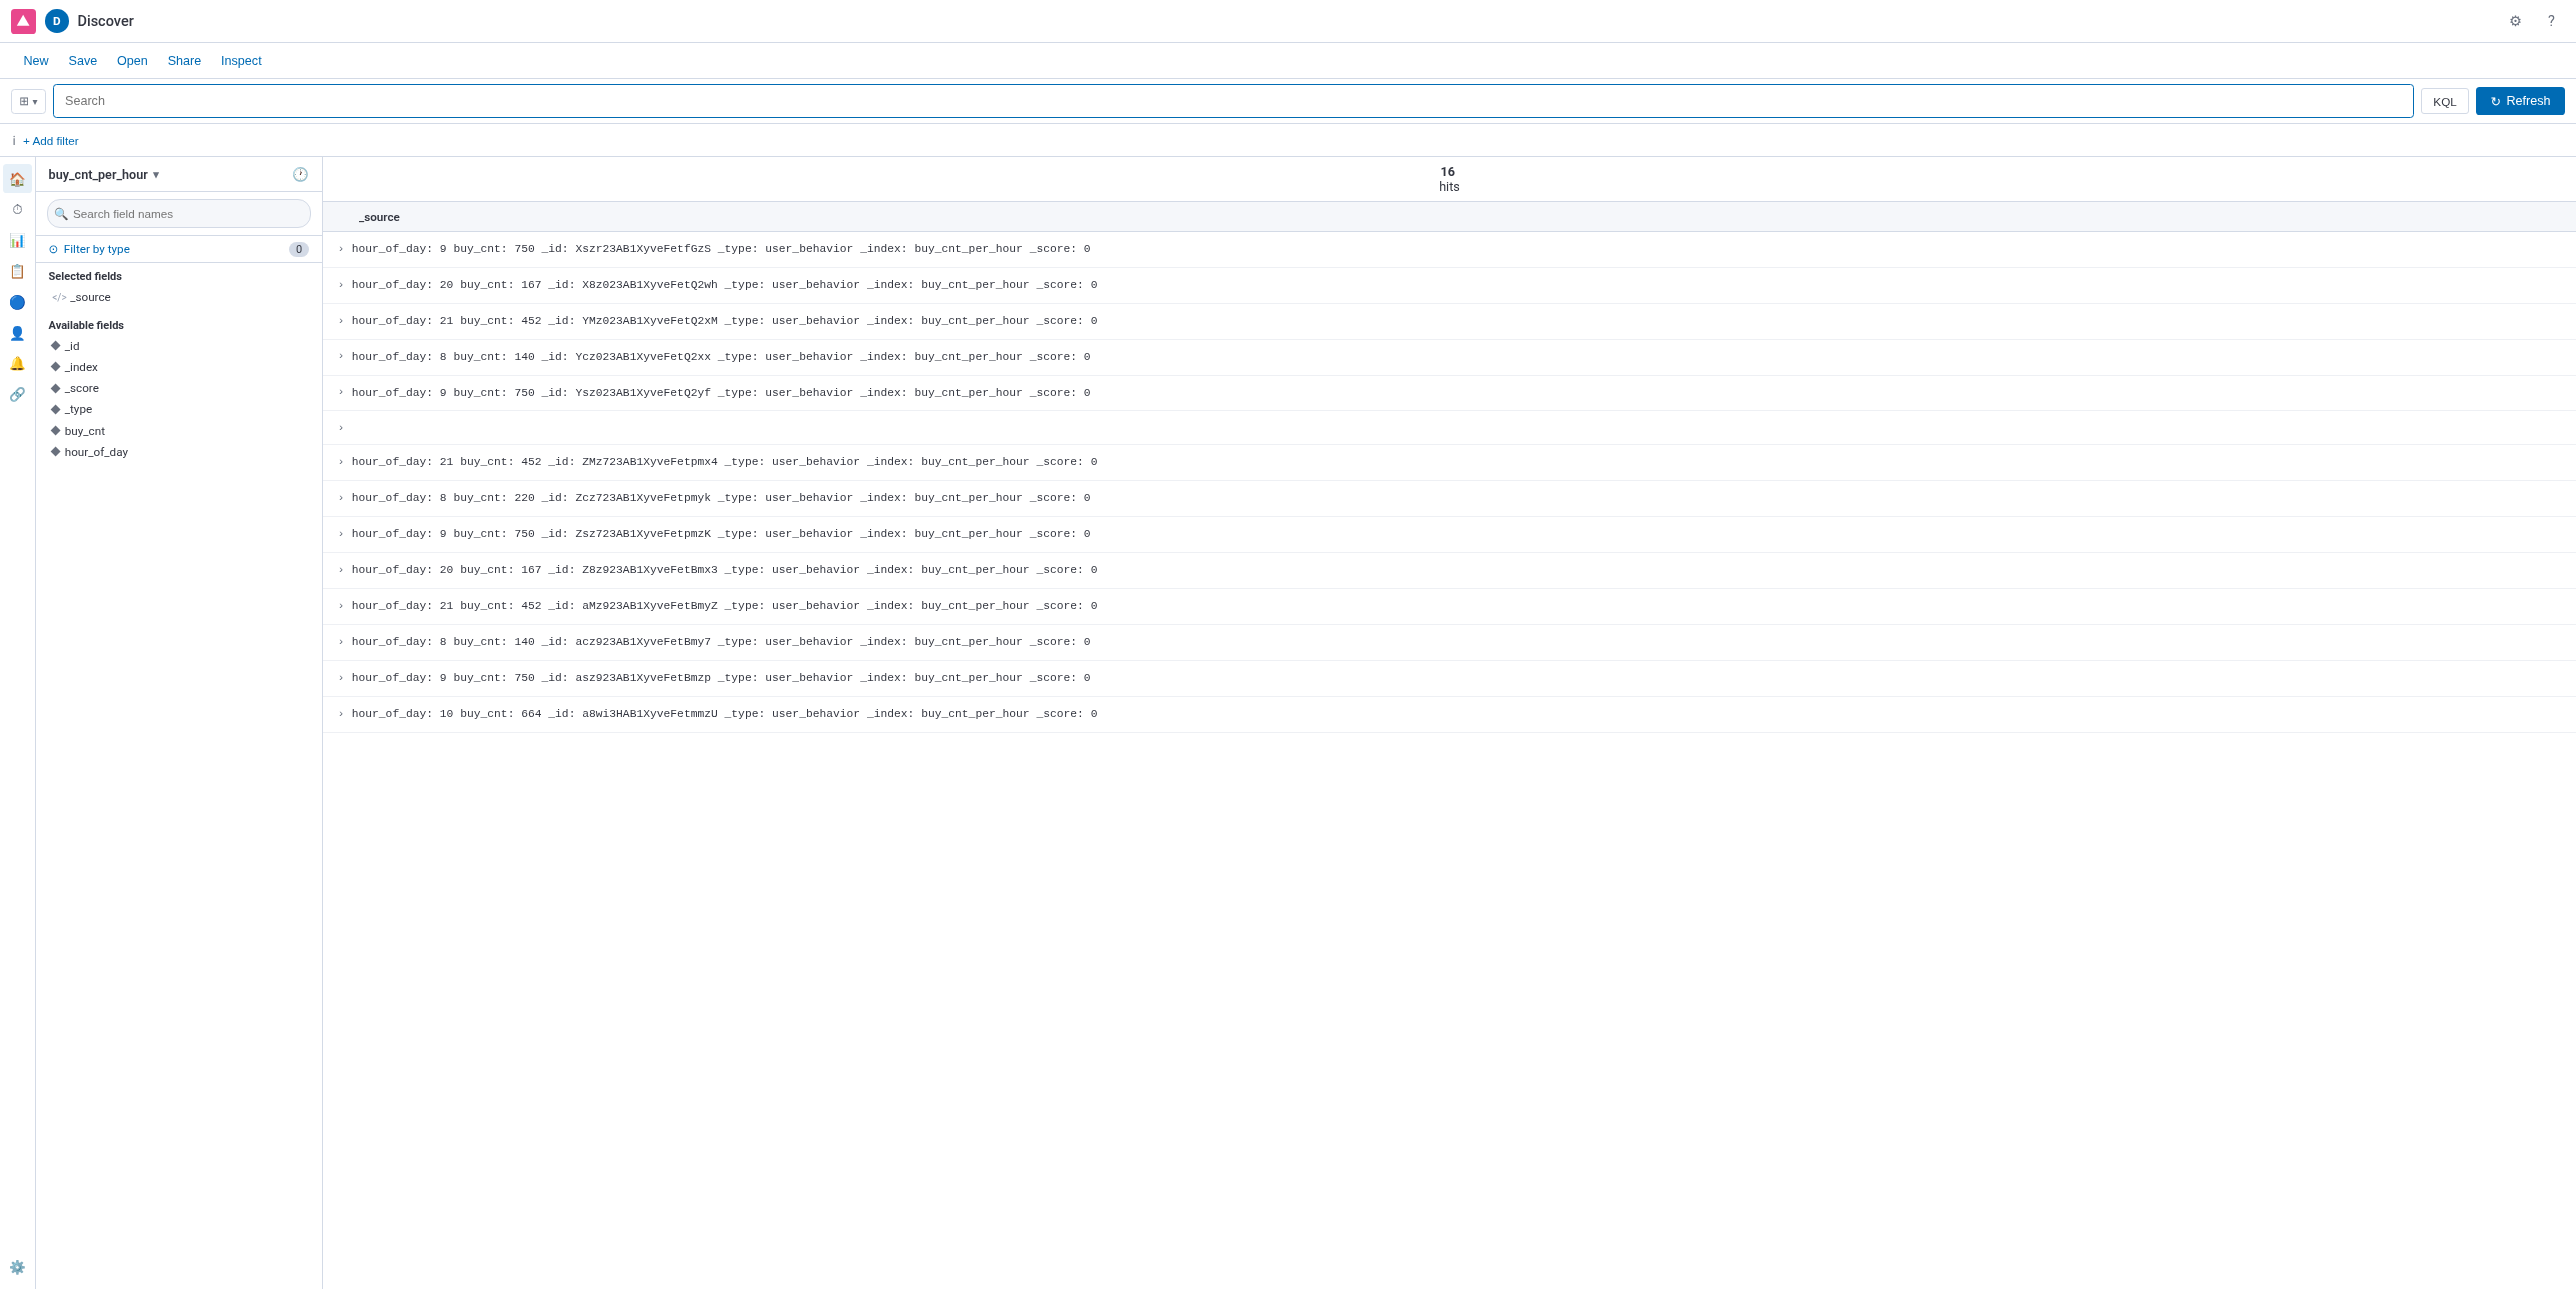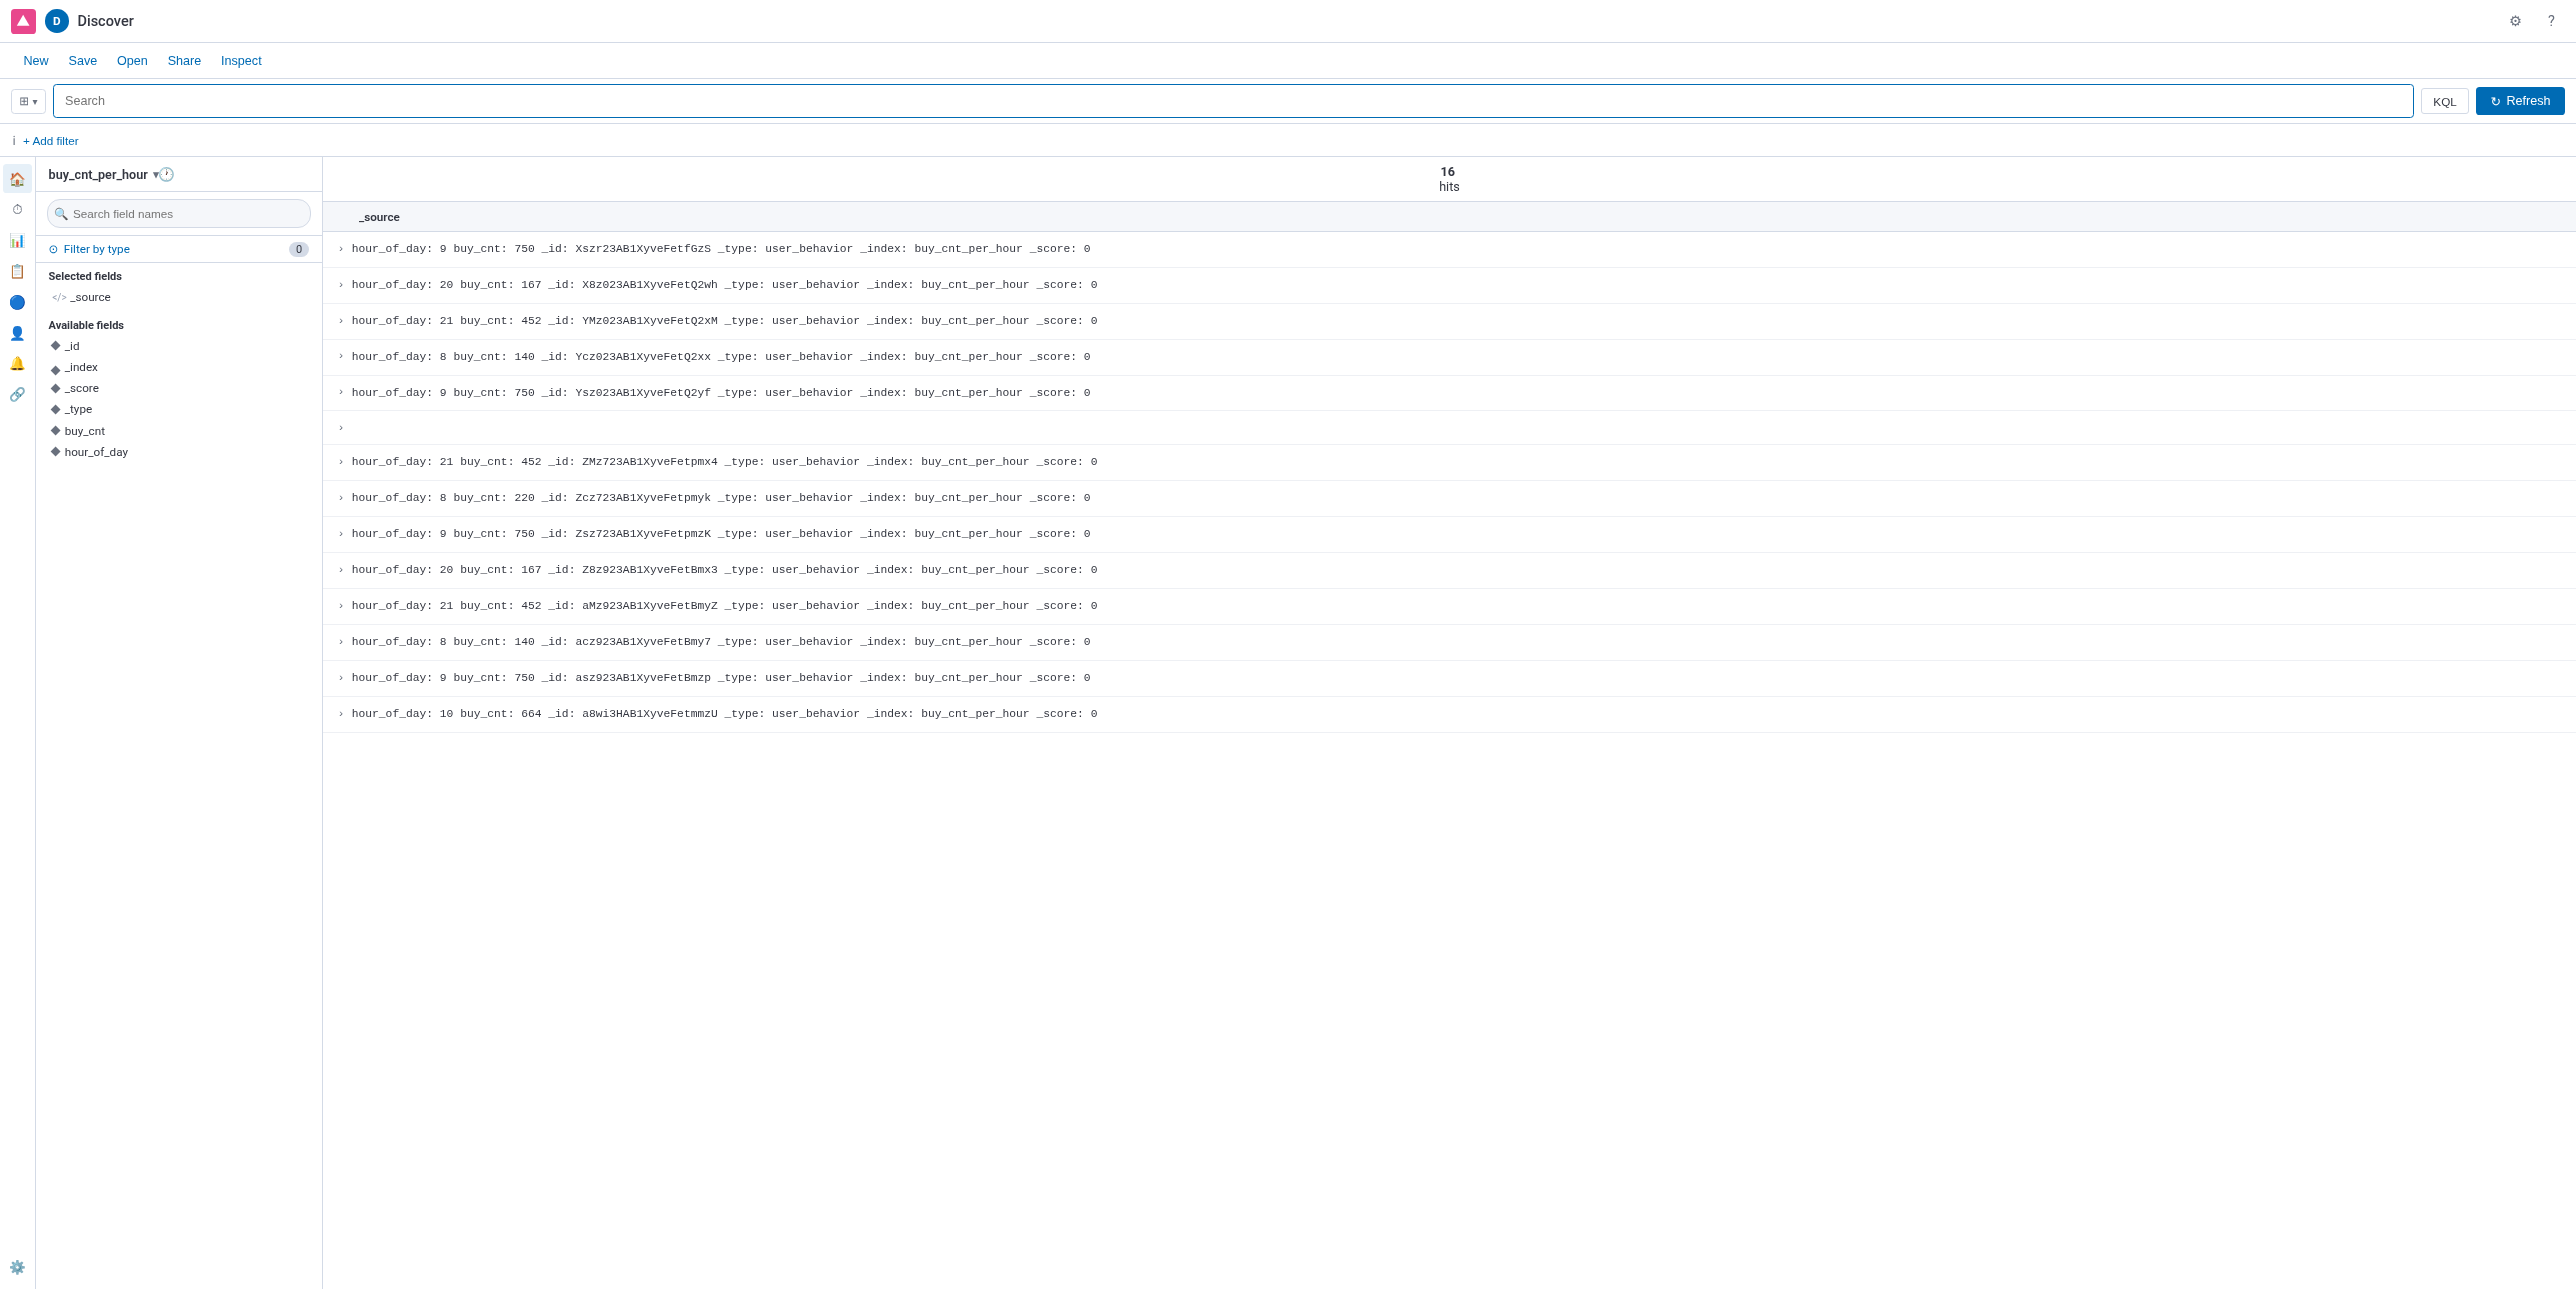--- a/index.html
+++ b/index.html
@@ -57,21 +57,21 @@
     <div style="width:29px;height:29px;display:flex;align-items:center;justify-content:center;border-radius:3.6px;cursor:pointer;color:#69707d;font-size:13.5px;">🔵</div>
     <div style="width:29px;height:29px;display:flex;align-items:center;justify-content:center;border-radius:3.6px;cursor:pointer;color:#69707d;font-size:13.5px;">👤</div>
     <div style="width:29px;height:29px;display:flex;align-items:center;justify-content:center;border-radius:3.6px;cursor:pointer;color:#69707d;font-size:13.5px;">🔔</div>
     <div style="width:29px;height:29px;display:flex;align-items:center;justify-content:center;border-radius:3.6px;cursor:pointer;color:#69707d;font-size:13.5px;">🔗</div>
     <div style="flex:1;"></div>
     <div style="width:29px;height:29px;display:flex;align-items:center;justify-content:center;border-radius:3.6px;cursor:pointer;color:#69707d;font-size:13.5px;">⚙️</div>
   </div>
 
   <div style="width:287px;flex-shrink:0;border-right:0.9px solid #d3dae6;display:flex;flex-direction:column;overflow:hidden;background:#fff;">
 
-    <div style="display:flex;align-items:center;padding:9px 12.6px;border-bottom:0.9px solid #d3dae6;">
+    <div style="display:flex;align-items:center;justify-content:space-between;padding:9px 12.6px;border-bottom:0.9px solid #d3dae6;">
       <div style="display:flex;align-items:center;gap:5.4px;font-size:12.6px;font-weight:600;cursor:pointer;">
         <span>buy_cnt_per_hour</span>
         <span style="font-size:11px;color:#69707d;">▾</span>
       </div>
       <div style="color:#69707d;cursor:pointer;font-size:13.5px;">🕐</div>
     </div>
 
     <div style="padding:7.2px 11px;border-bottom:0.9px solid #d3dae6;">
       <div style="position:relative;">
         <span style="position:absolute;left:7.2px;top:50%;transform:translateY(-50%);color:#98a2b3;font-size:11.7px;">🔍</span>
@@ -95,21 +95,21 @@
       </div>
     </div>
 
     <div style="padding:7.2px 12.6px 3.6px;overflow-y:auto;flex:1;">
       <div style="font-size:11px;font-weight:700;color:#343741;margin-bottom:3.6px;">Available fields</div>
 
       <div style="display:flex;align-items:center;gap:5.4px;padding:3.6px 3.6px;cursor:pointer;border-radius:2.7px;font-size:11.7px;color:#343741;">
         <span style="width:7.2px;height:7.2px;background:#69707d;transform:rotate(45deg);display:inline-block;flex-shrink:0;"></span>
         <span>_id</span>
       </div>
-      <div style="display:flex;align-items:flex-end;gap:5.4px;padding:3.6px 3.6px;cursor:pointer;border-radius:2.7px;font-size:11.7px;color:#343741;">
+      <div style="display:flex;align-items:center;gap:5.4px;padding:3.6px 3.6px;cursor:pointer;border-radius:2.7px;font-size:11.7px;color:#343741;">
         <span style="width:7.2px;height:7.2px;background:#69707d;transform:rotate(45deg);display:inline-block;flex-shrink:0;"></span>
         <span>_index</span>
       </div>
       <div style="display:flex;align-items:center;gap:5.4px;padding:3.6px 3.6px;cursor:pointer;border-radius:2.7px;font-size:11.7px;color:#343741;">
         <span style="width:7.2px;height:7.2px;background:#69707d;transform:rotate(45deg);display:inline-block;flex-shrink:0;"></span>
         <span>_score</span>
       </div>
       <div style="display:flex;align-items:center;gap:5.4px;padding:3.6px 3.6px;cursor:pointer;border-radius:2.7px;font-size:11.7px;color:#343741;">
         <span style="width:7.2px;height:7.2px;background:#69707d;transform:rotate(45deg);display:inline-block;flex-shrink:0;"></span>
         <span>_type</span>

